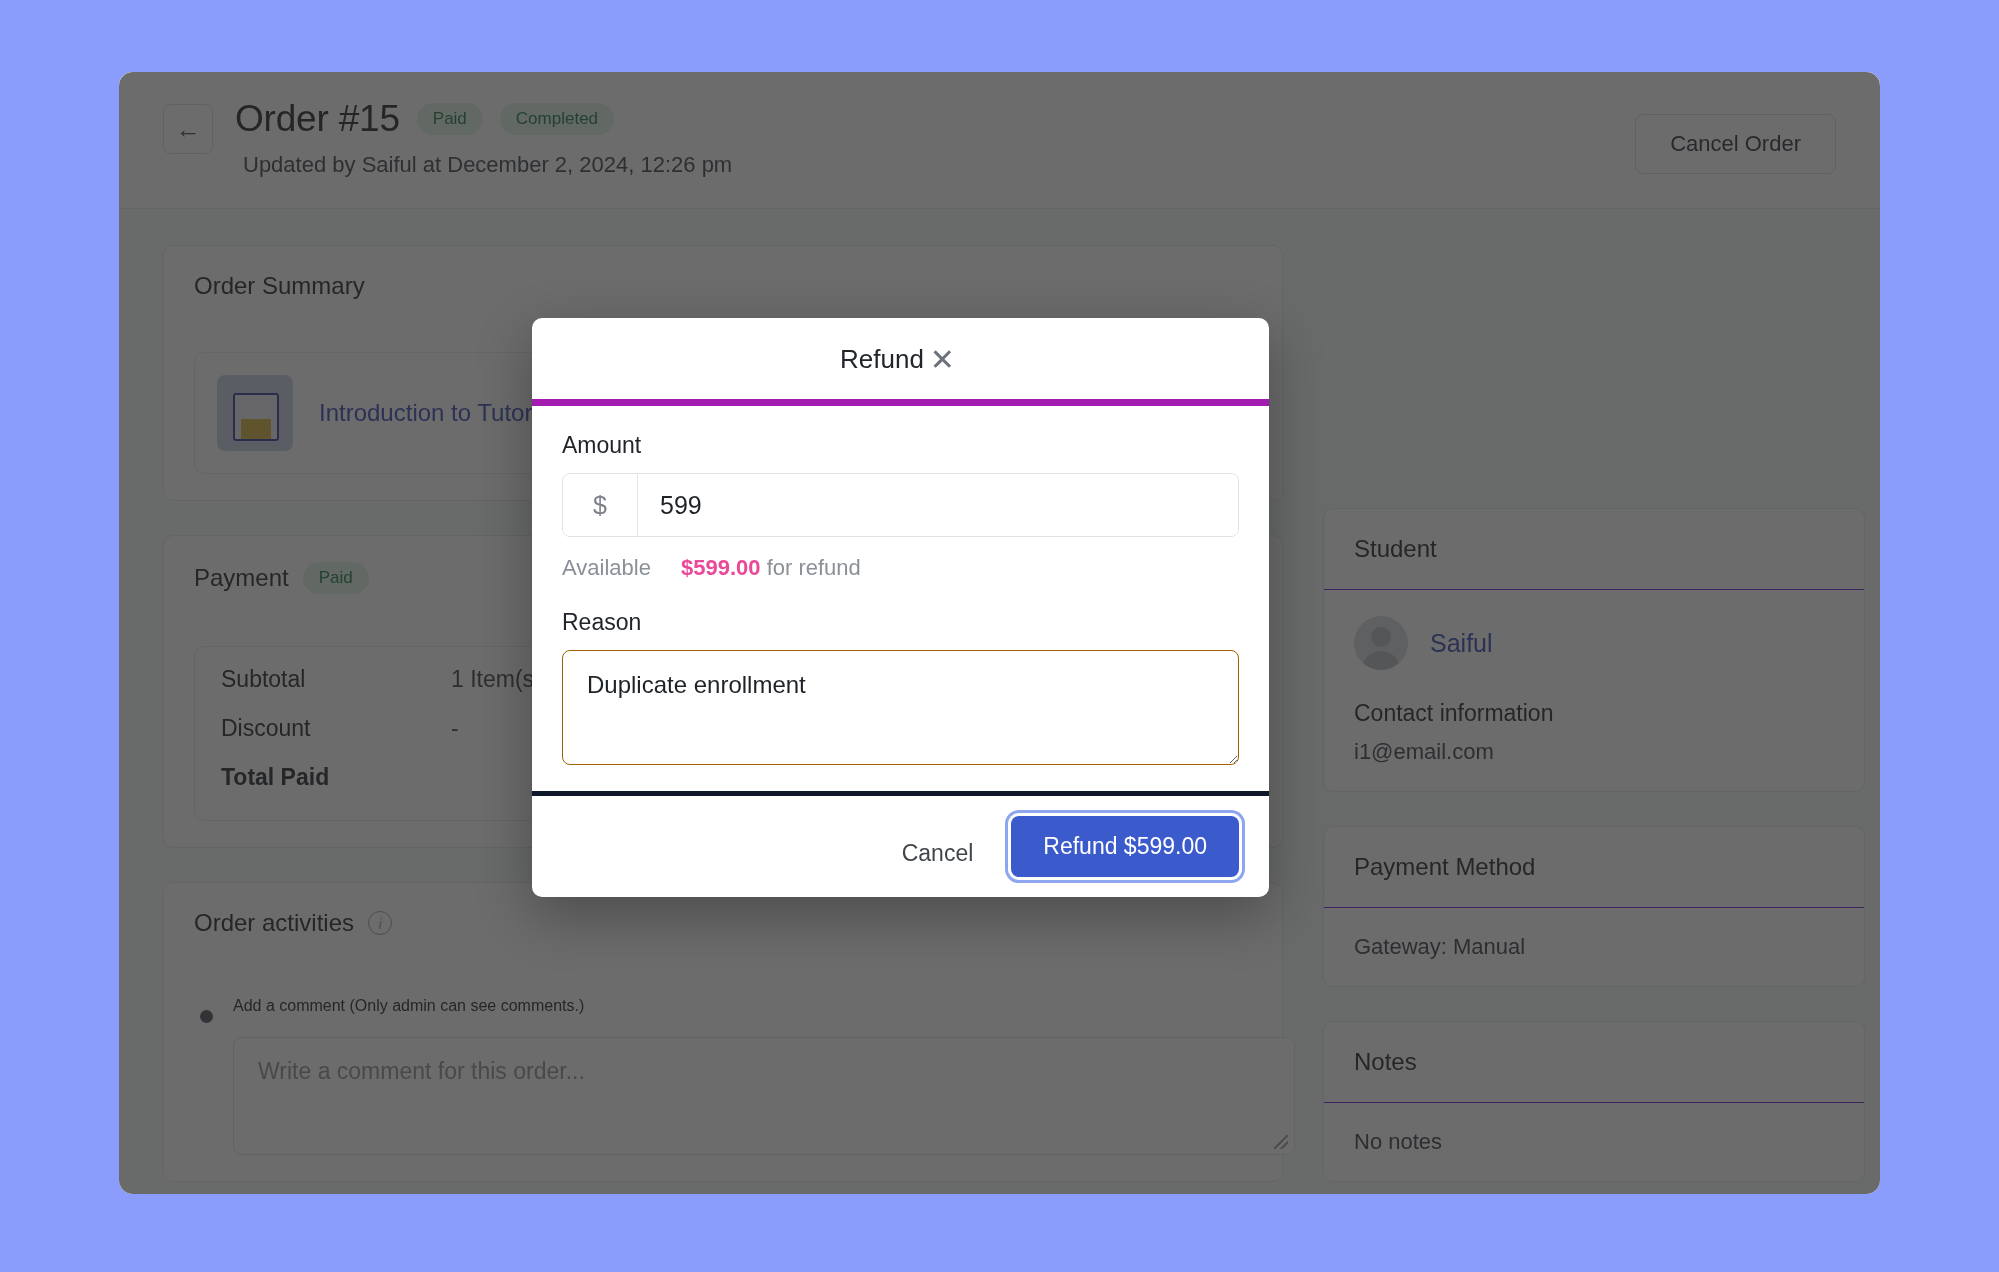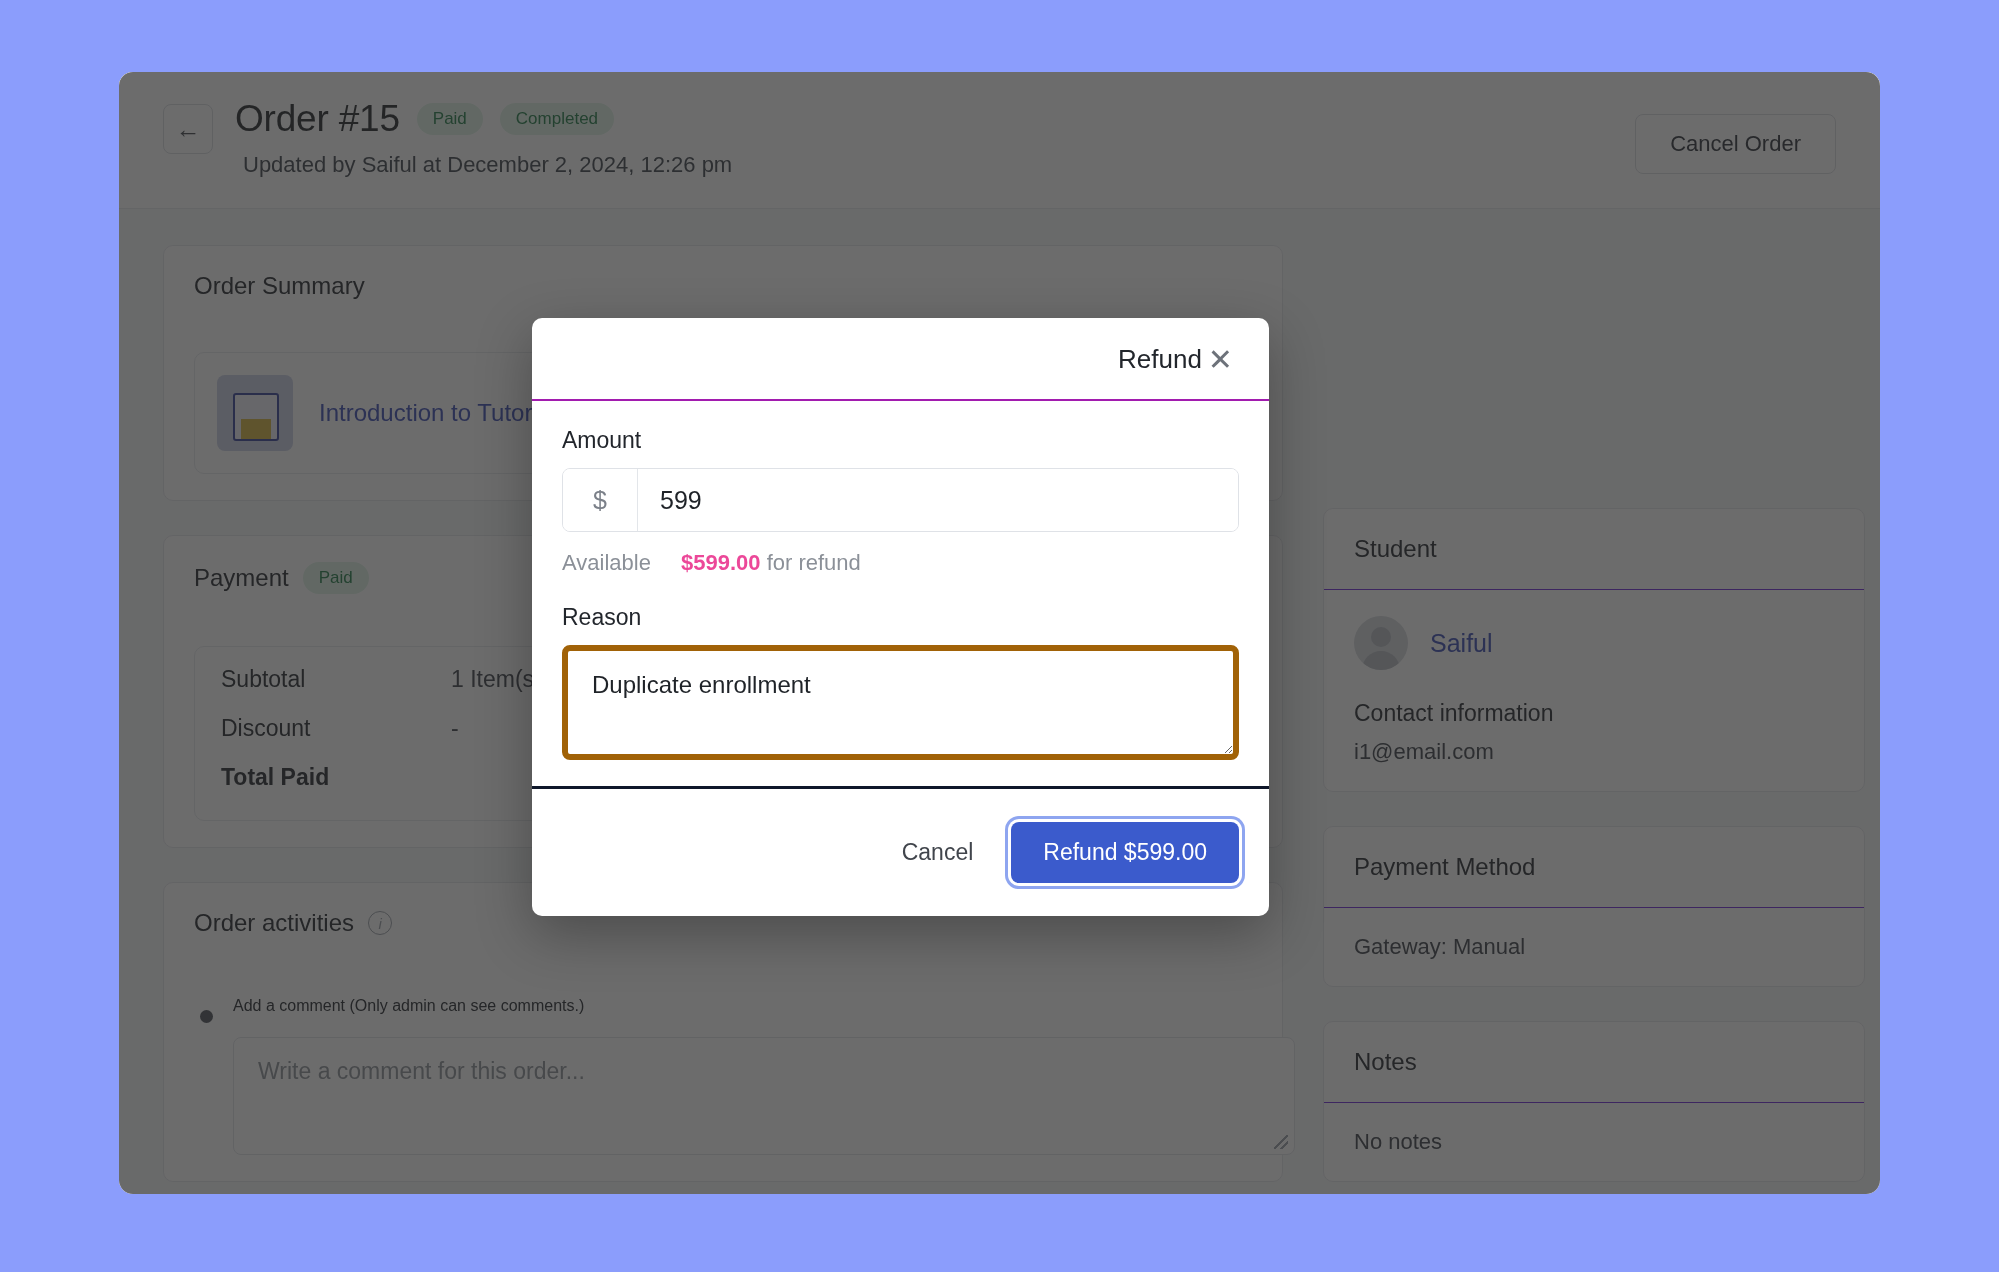--- a/index.html
+++ b/index.html
@@ -307,23 +307,23 @@
     background: #ffffff;
     border-radius: 10px;
     box-shadow: 0 18px 55px rgba(0,0,0,0.30);
     z-index: 60;
     overflow: hidden;
   }
 
   .modal-head {
     display: flex;
     align-items: center;
-    justify-content: flex-end;
+    justify-content: center;
     padding: 26px 30px 24px 30px;
-    border-bottom: 2px solid #a21caf;
+    border-bottom: 7px solid #a21caf;
   }
   .modal-title { font-size: 26px; color: #22262c; }
   .modal-close {
     font-size: 30px;
     color: #6d727a;
     line-height: 1;
     padding: 0 6px;
     background: none;
     border: none;
   }
@@ -369,21 +369,21 @@
     color: #8b9098;
   }
   .help-text b { color: #ec4899; margin-left: 24px; }
 
   .reason-label { margin-top: 28px; }
 
   .reason-area {
     width: 100%;
     box-sizing: border-box;
     height: 115px;
-    border: 6px solid #a16207;
+    border: 1px solid #a16207;
     border-radius: 8px;
     padding: 20px 24px;
     font-size: 24px;
     color: #1f2328;
     resize: vertical;
     outline: none;
     font-family: "Liberation Sans", sans-serif;
   }
 
   .check-row {
@@ -398,24 +398,24 @@
     background: #3b5bcc;
     display: flex;
     align-items: center;
     justify-content: center;
     flex: none;
   }
   .checkbox svg { display: block; }
   .check-label { font-size: 24px; color: #22262c; }
 
   .modal-foot {
-    border-top: 3px solid #0f172a;
-    padding: 33px 30px;
-    display: flex;
-    align-items: center;
+    border-top: 5px solid #0f172a;
+    padding: 20px 30px;
+    display: flex;
+    align-items: flex-end;
     justify-content: flex-end;
     gap: 32px;
   }
   .btn-cancel {
     background: none;
     border: none;
     font-size: 23px;
     color: #41454c;
     padding: 10px 6px;
   }

